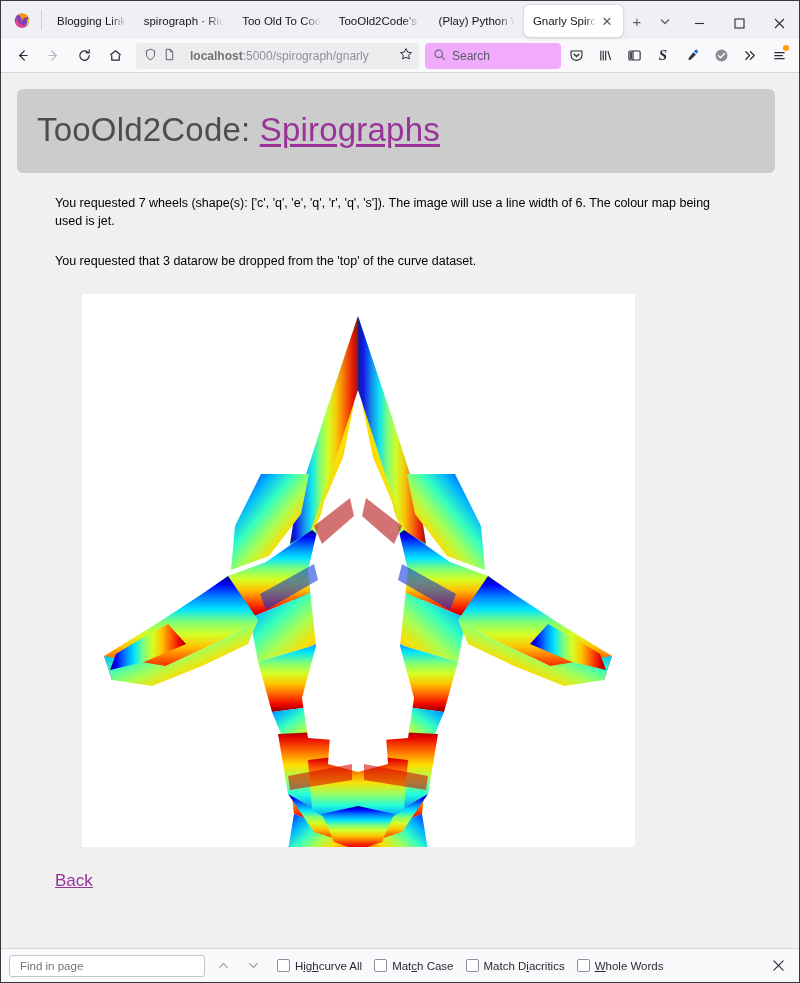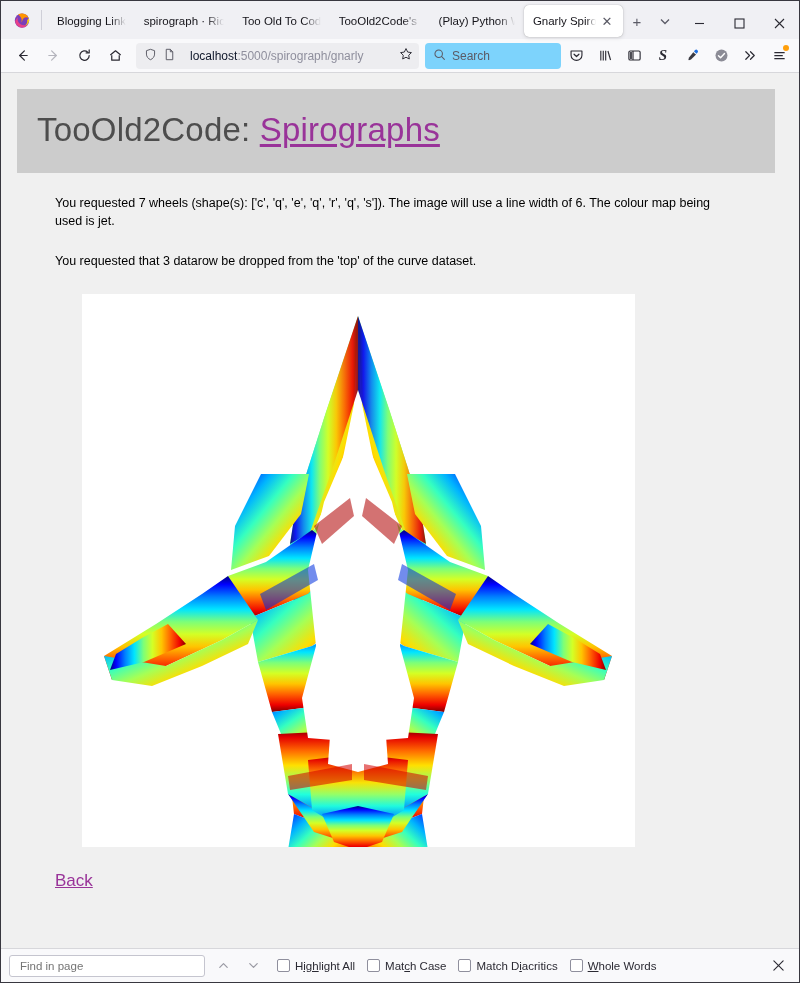--- a/index.html
+++ b/index.html
@@ -101,24 +101,24 @@
     border-radius: 4px;
     display: flex; align-items: center;
     padding: 0 6px 0 8px;
     margin: 0 5px;
     gap: 6px; min-width: 0;
   }
   .urltext {
     flex: 1 1 auto; font-size: 12px; color: #8f8f9d;
     white-space: nowrap; overflow: hidden;
   }
-  .urltext b { color: #0f172a; font-weight: 400; padding-left: 8px; }
+  .urltext b { color: #737373; font-weight: 700; padding-left: 8px; }
   .searchbar {
     flex: 0 0 136px; height: 26px;
-    background: #7dd3fc; border-radius: 4px;
+    background: #f0abfc; border-radius: 4px;
     display: flex; align-items: center; gap: 6px;
     padding: 0 8px;
     font-size: 12px; color: #5b5b66;
   }
   .toolicon {
     width: 28px; height: 28px;
     display: flex; align-items: center; justify-content: center;
     color: #2b2a33; flex: 0 0 28px;
     position: relative;
   }
@@ -131,21 +131,21 @@
   
   .content {
     flex: 1 1 auto;
     background: #f0f0f0;
     overflow: hidden;
     position: relative;
   }
   .banner {
     margin: 16px 24px 0 16px;
     background: #cccccc;
-    border-radius: 0;
+    border-radius: 6px;
     padding: 22px 20px 24px 20px;
   }
   .banner h1 {
     font-size: 33px; font-weight: 400;
     color: #4d4d4d; letter-spacing: .2px;
   }
   .banner h1 a {
     color: #993399; text-decoration: underline;
     text-underline-offset: 3px;
   }
@@ -528,21 +528,21 @@
         </svg>
     </div>
     <div class="find-nav">
       <svg width="13" height="13" viewBox="0 0 14 14">
           <path d="M3 5 7 9l4-4" fill="none" stroke="currentColor" stroke-width="1.3" stroke-linecap="round" stroke-linejoin="round"></path>
         </svg>
     </div>
 
     <label class="find-opt">
       <span class="cb"></span>
-      <span><span>H</span><u>igh</u><span>light All</span></span>
+      <span><span>H</span><u>igh</u><span>curve All</span></span>
     </label>
     <label class="find-opt">
       <span class="cb"></span>
       <span><span>Mat</span><u>c</u><span>h Case</span></span>
     </label>
     <label class="find-opt">
       <span class="cb"></span>
       <span><span>Match D</span><u>i</u><span>acritics</span></span>
     </label>
     <label class="find-opt">

